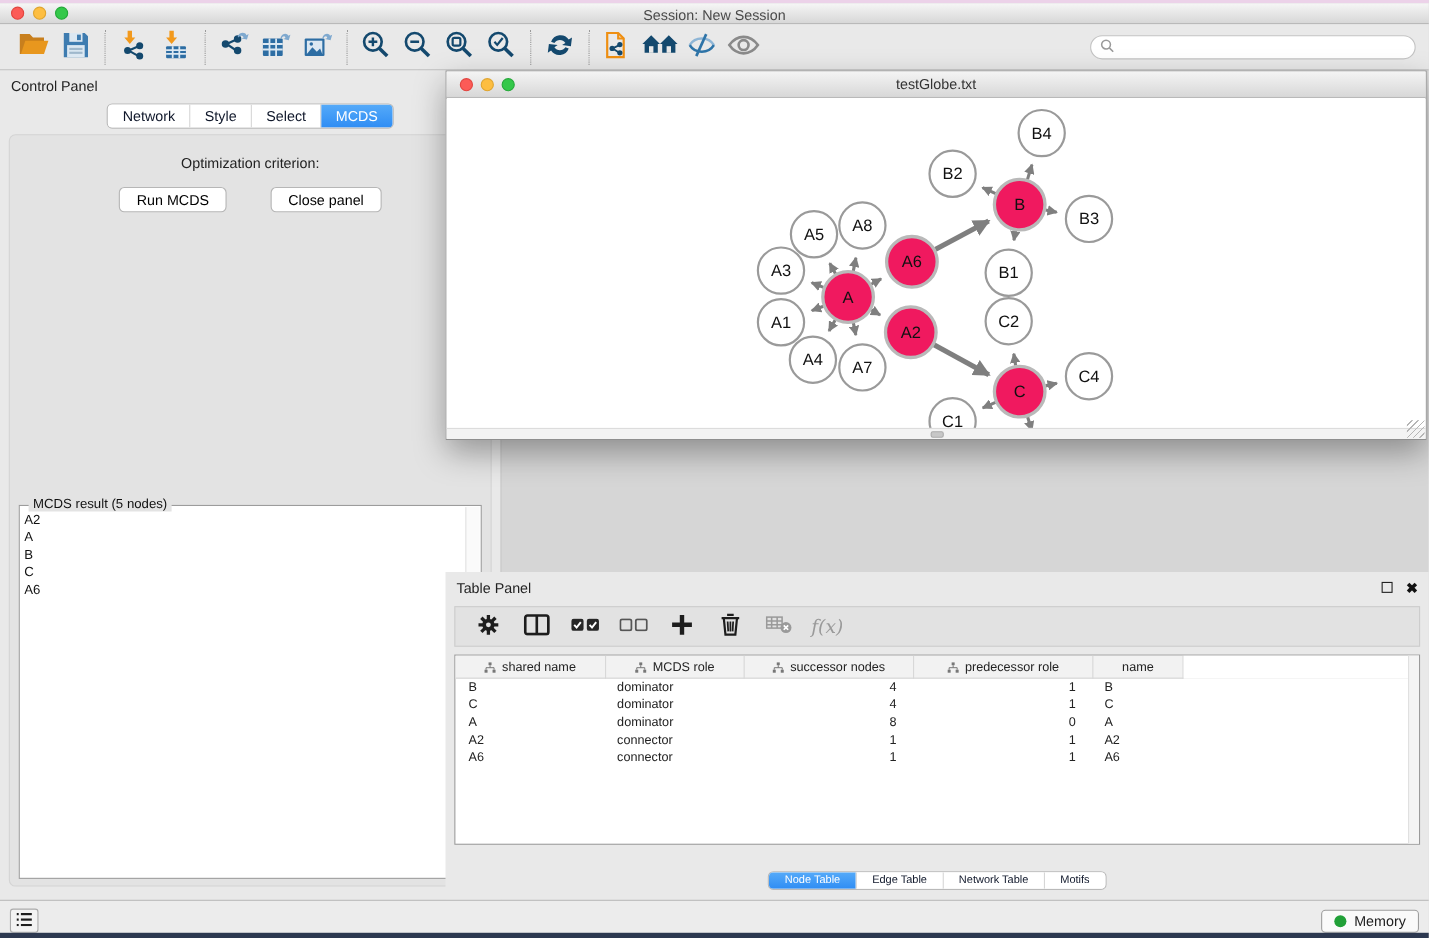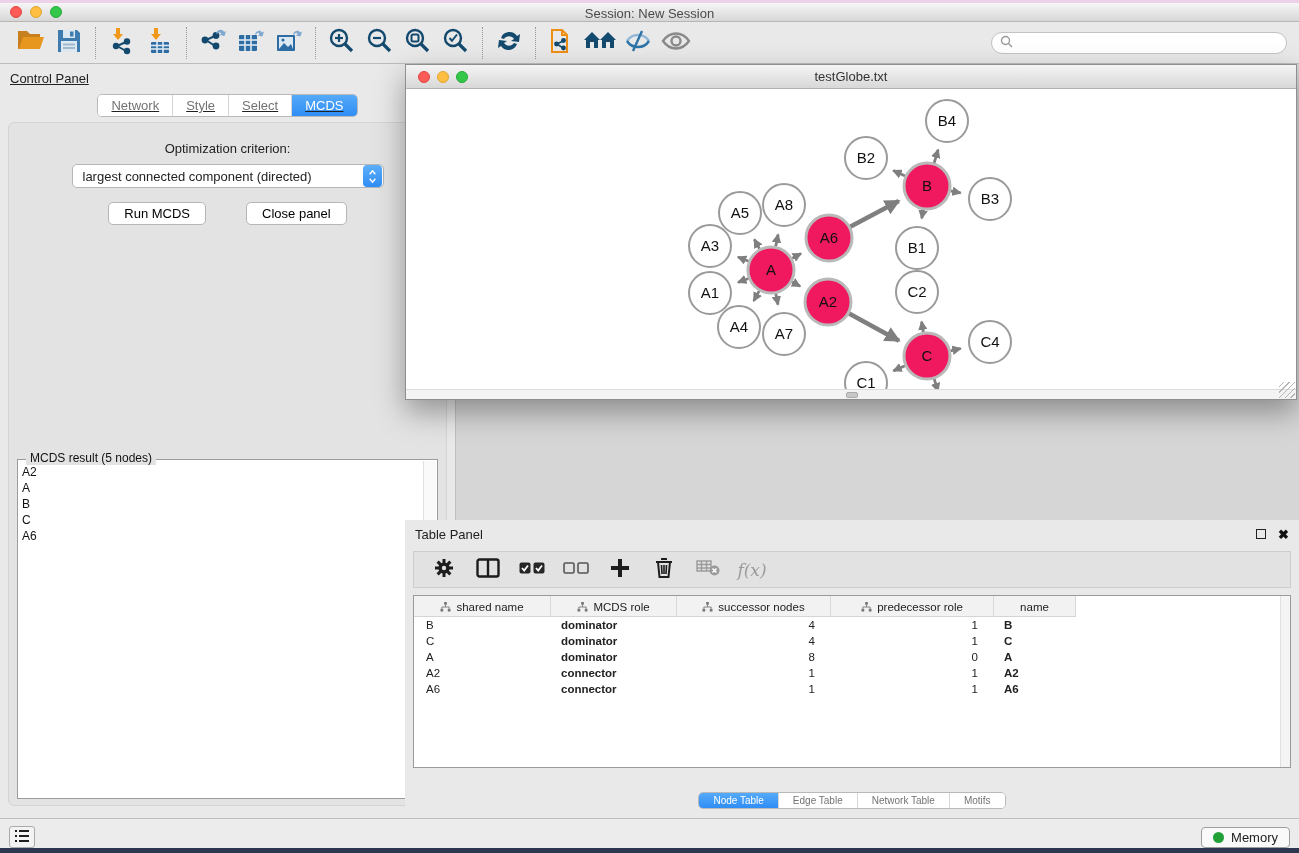--- a/index.html
+++ b/index.html
@@ -23,27 +23,27 @@
     border-bottom:1px solid #bdbdbd; display:flex; align-items:center; padding:0 12px; }
   .tb-btn { width:38px; height:34px; display:flex; align-items:center; justify-content:center; cursor:default; }
   .tb-sep { width:1px; height:32px; border-left:1px dotted #9a9a9a; margin:0 7px; }
   .tb-spacer { flex:1; }
   .searchbox { width:296px; height:22px; background:#fff; border:1px solid #c3c3c3; border-radius:12px;
     display:flex; align-items:center; padding:0 8px; gap:4px; }
   .searchbox input { border:none; outline:none; flex:1; font-size:12px; background:transparent; }
 
   
   .control-panel { position:absolute; top:64px; left:0; width:456px; bottom:35px;
-    background:#e9e9e9; border-right:1px solid #c0c0c0;text-decoration:underline; }
+    background:#e9e9e9; border-right:1px solid #c0c0c0; }
   .panel-header { height:28px; display:flex; align-items:center; padding:0 10px; color:#222; }
   .panel-header .ph-title { flex:1; }
   .ph-float { width:10px; height:10px; border:1.5px solid #222; display:inline-block; margin-right:12px; cursor:default; }
   .ph-close { font-weight:bold; font-size:13px; color:#111; cursor:default; }
   .seg { display:flex; background:#fff; border:1px solid #b9b9b9; border-radius:5px; overflow:hidden; }
-  .seg-item { padding:3px 13px; border-left:1px solid #d6d6d6; background:#fff; color:#737373; cursor:default; white-space:nowrap; }
+  .seg-item { padding:3px 13px; border-left:1px solid #d6d6d6; background:#fff; color:#0f172a; cursor:default; white-space:nowrap; }
   .seg-item:first-child { border-left:none; }
   .seg-item.active { background:linear-gradient(#55aaf9,#2f8df4); color:#fff; }
   .cp-tabs-row { display:flex; justify-content:center; margin-top:2px; }
   .cp-content { position:absolute; top:58px; left:8px; right:8px; bottom:12px;
     background:#e3e3e3; border:1px solid #d4d4d4; border-radius:6px;
     display:flex; flex-direction:column; align-items:center; }
   .opt-label { margin-top:18px; }
   .combo { margin-top:8px; width:312px; height:24px; background:#fff; border:1px solid #b6b6b6;
     border-radius:5px; display:flex; align-items:center; cursor:default; }
   .combo .combo-text { flex:1; padding-left:10px; font-size:13px; }
@@ -86,21 +86,21 @@
   .tp-table { position:absolute; left:8px; right:8px; top:75px; bottom:50px; background:#fff;
     border:1px solid #9a9a9a; overflow:hidden; font-size:11.5px; }
   .tgrid { display:grid; grid-template-columns:137px 126px 154px 163px 82px 1fr; }
   .thead { background:#f2f2f2; border-bottom:1px solid #d4d4d4; height:21px; }
   .th { display:flex; align-items:center; justify-content:center; gap:5px; border-right:1px solid #d8d8d8;
     color:#222; height:21px; cursor:default; }
   .th.blank { border-right:none; background:#fff; }
   .trow { height:16px; }
   .td { line-height:16px; white-space:nowrap; cursor:default; }
   .td.l1 { padding-left:12px; }
-  .td.l2 { padding-left:10px;font-weight:bold; }
+  .td.l2 { padding-left:10px; }
   .td.num { text-align:right; padding-right:16px; }
   .tp-scroll { position:absolute; right:0; top:0; bottom:0; width:10px; background:#f4f4f4; border-left:1px solid #e0e0e0; }
   .tp-tabs { position:absolute; bottom:9px; left:0; right:0; display:flex; justify-content:center; }
   .tp-tabs .seg-item { font-size:10px; padding:2px 14px; }
 
   
   .statusbar { position:absolute; left:0; right:0; bottom:5px; height:30px; background:#ececec;
     border-top:1px solid #bdbdbd; display:flex; align-items:flex-end; justify-content:space-between; padding:0 9px; }
   .sb-listbtn { width:26px; height:22px; background:#f3f3f3; border:1px solid #ababab; border-radius:3px;
     display:flex; align-items:center; justify-content:center; cursor:default; }
@@ -329,31 +329,20 @@
     <div class="cp-tabs-row">
       <div class="seg">
         <div class="seg-item">Network</div>
         <div class="seg-item">Style</div>
         <div class="seg-item">Select</div>
         <div class="seg-item active">MCDS</div>
       </div>
     </div>
     <div class="cp-content">
       <div class="opt-label">Optimization criterion:</div>
-      <div class="combo">
-        <span class="combo-text">largest connected component (directed)</span>
-        <span class="stepper">
-          <svg class="chev" viewBox="0 0 10 7">
-              <path d="M1 6 L5 1 L9 6" fill="none" stroke="#fff" stroke-width="2"></path>
-            </svg>
-          <svg class="chev" viewBox="0 0 10 7">
-              <path d="M1 1 L5 6 L9 1" fill="none" stroke="#fff" stroke-width="2"></path>
-            </svg>
-        </span>
-      </div>
       <div class="btn-row">
         <button class="push-btn">Run MCDS</button>
         <button class="push-btn">Close panel</button>
       </div>
       <div class="cp-spacer"></div>
       <div class="resultbox">
         <span class="result-title">MCDS result (5 nodes)</span>
         <div class="result-list">
           <div class="result-item">A2</div>
           <div class="result-item">A</div>

